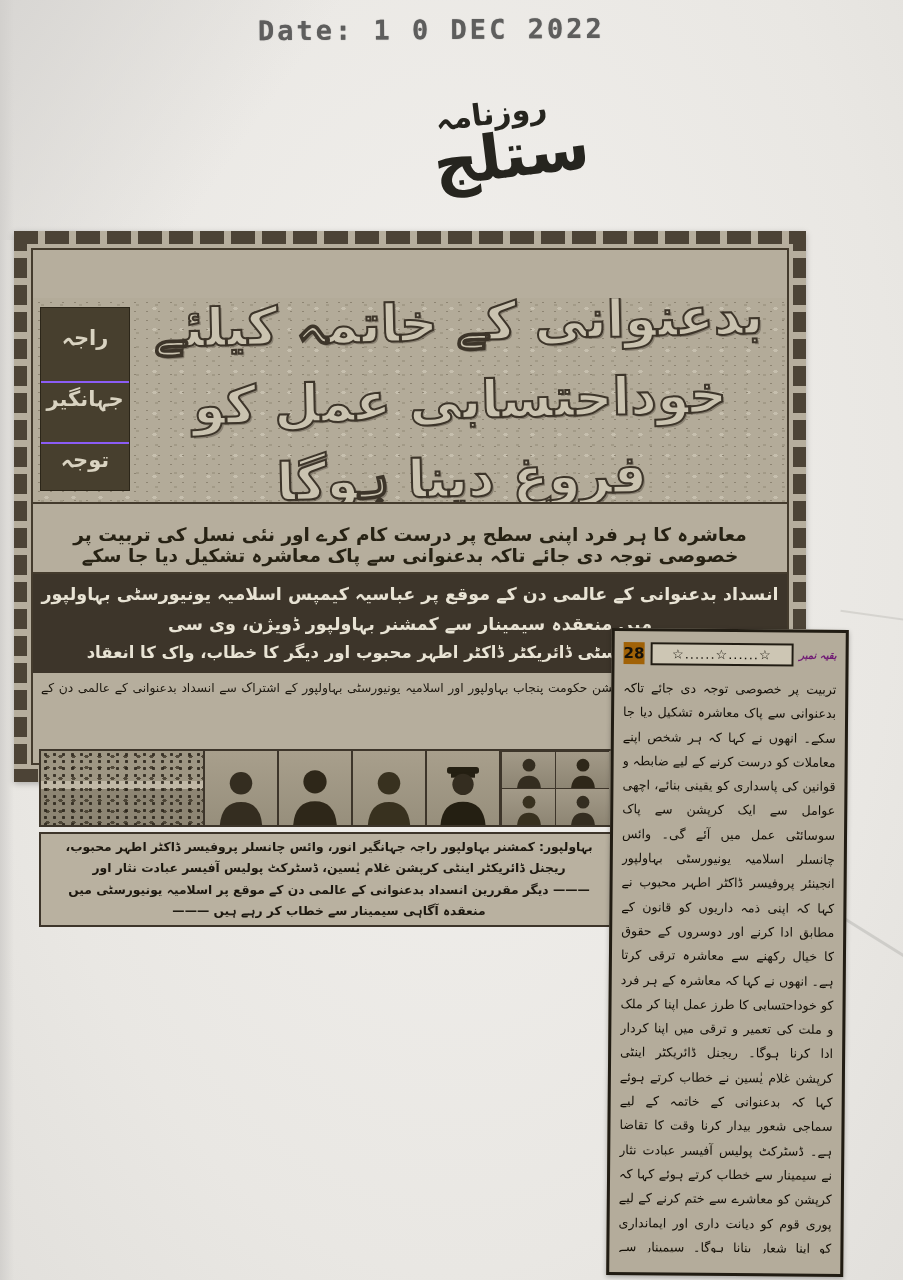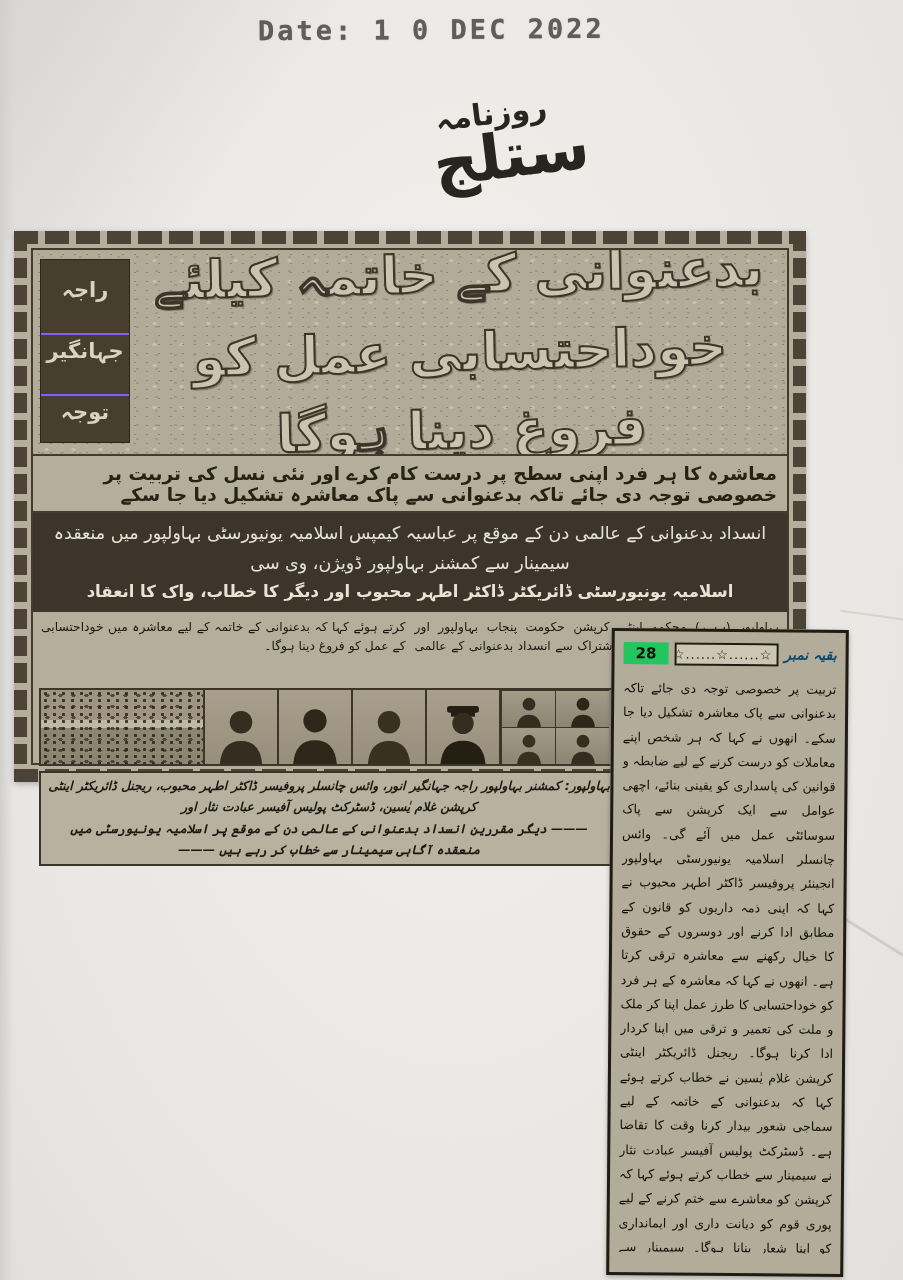--- a/index.html
+++ b/index.html
@@ -44,39 +44,39 @@
   .clip-inner{position:absolute;left:17px;top:17px;right:17px;bottom:17px;
     border:2px solid #443b2d;}
   
   .head-row{position:relative;height:204px;overflow:hidden;
     background-color:#b3ab99;
     background-image:
       radial-gradient(#a29a87 1.5px, rgba(0,0,0,0) 1.6px),
       radial-gradient(#8d8472 1px, rgba(0,0,0,0) 1.1px),
       radial-gradient(#c6bfae 2px, rgba(0,0,0,0) 2.1px);
     background-size:19px 14px, 12px 9px, 27px 21px;
-    border-bottom:2px solid #443b2d;}
+    border-bottom:2px solid #443b2d;margin-top:48px;}
   .byline{position:absolute;left:7px;top:9px;width:88px;height:182px;
     background:#473f2e;color:#d9d3c1;display:flex;flex-direction:column;
     justify-content:space-around;align-items:center;text-align:center;
     border:1px solid #2c2619;}
   .byline .nm{font-size:21px;font-weight:bold;width:100%;padding:4px 0;}
   .byline .nm + .nm{border-top:2px solid #8b5cf6;}
   .headline{position:absolute;left:104px;right:4px;top:0;height:100%;
     display:flex;align-items:center;justify-content:center;
     direction:rtl;text-align:center;transform:rotate(-1.3deg);
     font-size:52px;font-weight:bold;line-height:1.5;
     color:#cac3b0;-webkit-text-stroke:2px #3d352a;
     text-shadow:0 0 1px #3d352a, 2px 2px 0 rgba(61,53,42,.35);}
   
-  .sub-light{direction:rtl;text-align:right;font-size:18.5px;font-weight:bold;
-    color:#272214;padding:7px 10px 6px;border-bottom:2px solid #443b2d;}
+  .sub-light{direction:rtl;text-align:center;font-size:18.5px;font-weight:bold;
+    color:#272214;padding:20px 10px 6px;border-bottom:2px solid #443b2d;}
   .sub-dark{background:#3d352a;color:#e8e3d4;direction:rtl;text-align:center;
     padding:6px 8px 7px;}
-  .sub-dark .l1{font-size:17.5px;font-weight:normal;line-height:1.7;}
+  .sub-dark .l1{font-size:17.5px;font-weight:bold;line-height:1.7;}
   .sub-dark .l2{font-size:16.5px;font-weight:bold;line-height:1.6;}
   
   .cols{direction:rtl;display:flex;gap:9px;padding:6px 8px 2px;
     font-size:12.3px;line-height:1.55;color:#1d180f;height:64px;overflow:visible;}
   .col{flex:1;text-align:justify;}
   .col:first-child{height:84px;}
   
   .photo-wrap{width:586px;}
   .strip{display:flex;height:74px;margin:4px 0 0 6px;border:2px solid #3d352a;
     background:#948c7a;}
@@ -89,33 +89,33 @@
       linear-gradient(180deg,#9e9683 0 30px, #c0b8a6 30px 38px, #8d8573 38px 74px);
     background-size:9px 7px, 13px 11px, 100% 100%;}
   .portrait{width:72px;background:linear-gradient(180deg,#a89f8c, #978f7c);}
   .portrait svg{position:absolute;left:50%;bottom:-2px;transform:translateX(-50%);}
   .grid4{width:108px;display:grid;grid-template-columns:1fr 1fr;grid-template-rows:1fr 1fr;}
   .grid4 .cell{border-left:1px solid #3d352a;border-top:1px solid #3d352a;
     position:relative;background:linear-gradient(180deg,#a39a88,#8d8573);overflow:hidden;}
   .grid4 .cell svg{position:absolute;left:50%;bottom:-2px;transform:translateX(-50%);}
   
   .caption{margin:5px 0 0 6px;border:2px solid #3d352a;padding:3px 6px;
-    direction:rtl;text-align:center;color:#1d180f;background:#b9b1a0;font-style:italic;}
+    direction:rtl;text-align:center;color:#1d180f;background:#b9b1a0;}
   .caption .c1{font-size:12.3px;font-weight:bold;line-height:1.75;}
   .caption .c2{font-size:12.3px;font-weight:bold;line-height:1.7;}
   
   .cont{left:609px;top:629px;width:237px;height:647px;background:#b4ac9b;
     border:3px solid #211c13;transform:rotate(.5deg);z-index:6;
     box-shadow:0 2px 5px rgba(0,0,0,.28);padding:7px 9px;box-sizing:border-box;}
   .cont-head{display:flex;direction:rtl;align-items:center;gap:6px;height:30px;}
-  .cont-label{font-size:14px;font-weight:bold;font-style:italic;color:#0c4a6e;white-space:nowrap;}
+  .cont-label{font-size:10px;font-weight:bold;font-style:italic;color:#701a75;white-space:nowrap;}
   .star-box{flex:1;border:2px solid #211c13;background:#cdc6b4;text-align:center;
     font-size:13px;letter-spacing:1px;color:#16120a;padding:2px 4px;white-space:nowrap;overflow:hidden;}
-  .cont-num{font-size:15px;font-weight:bold;color:#16120a;background:#22c55e;
-    padding:2px 12px;}
+  .cont-num{font-size:15px;font-weight:bold;color:#16120a;background:#a16207;
+    padding:2px 0;}
   .cont-body{margin-top:8px;direction:rtl;text-align:justify;
     font-size:12.6px;line-height:1.93;color:#140f06;height:576px;overflow:hidden;}
 </style>
 </head>
 <body>
 
 <div class="abs shade-topleft"></div>
 <div class="abs shade-leftedge"></div>
 <div class="abs crease"></div>
 <div class="abs crease2"></div>
@@ -146,21 +146,20 @@
 
     <div class="sub-light">معاشرہ کا ہر فرد اپنی سطح پر درست کام کرے اور نئی نسل کی تربیت پر خصوصی توجہ دی جائے تاکہ بدعنوانی سے پاک معاشرہ تشکیل دیا جا سکے</div>
 
     <div class="sub-dark">
       <div class="l1">انسداد بدعنوانی کے عالمی دن کے موقع پر عباسیہ کیمپس اسلامیہ یونیورسٹی بہاولپور میں منعقدہ سیمینار سے کمشنر بہاولپور ڈویژن، وی سی</div>
       <div class="l2">اسلامیہ یونیورسٹی ڈائریکٹر ڈاکٹر اطہر محبوب اور دیگر کا خطاب، واک کا انعقاد</div>
     </div>
 
     <div class="cols">
       <div class="col">بہاولپور (پ ر) محکمہ اینٹی کرپشن حکومت پنجاب بہاولپور اور اسلامیہ یونیورسٹی بہاولپور کے اشتراک سے انسداد بدعنوانی کے عالمی دن کے موقع</div>
-      <div class="col">کرتے ہوئے کہا کہ بدعنوانی کے خاتمہ کے لیے معاشرہ میں خوداحتسابی کے عمل کو فروغ دینا ہوگا۔</div>
     </div>
 
     <div class="photo-wrap">
       <div class="strip">
         <div class="panel crowd"></div>
         <div class="panel portrait">
           <svg width="52" height="60" viewBox="0 0 40 48">
             <circle cx="20" cy="13" r="9" fill="#342d20"></circle>
             <path d="M3 48 Q4 28 20 28 Q36 28 37 48 Z" fill="#342d20"></path>
           </svg>

